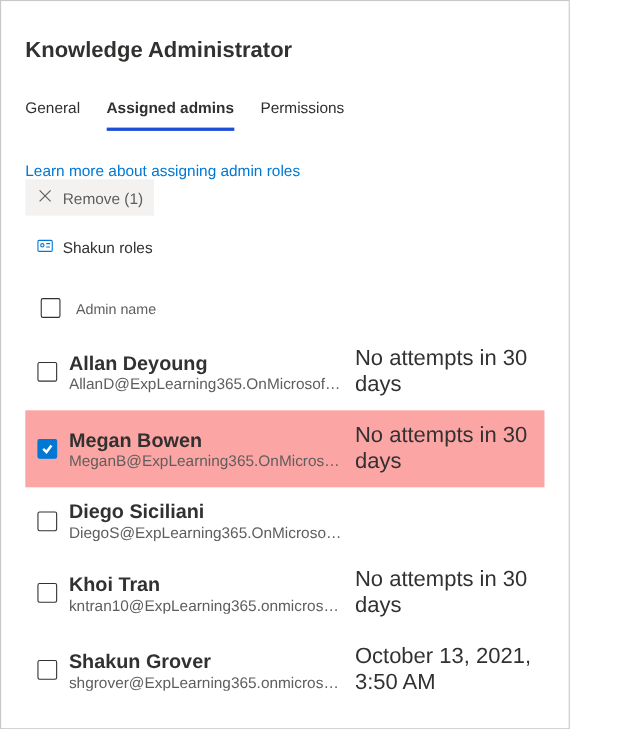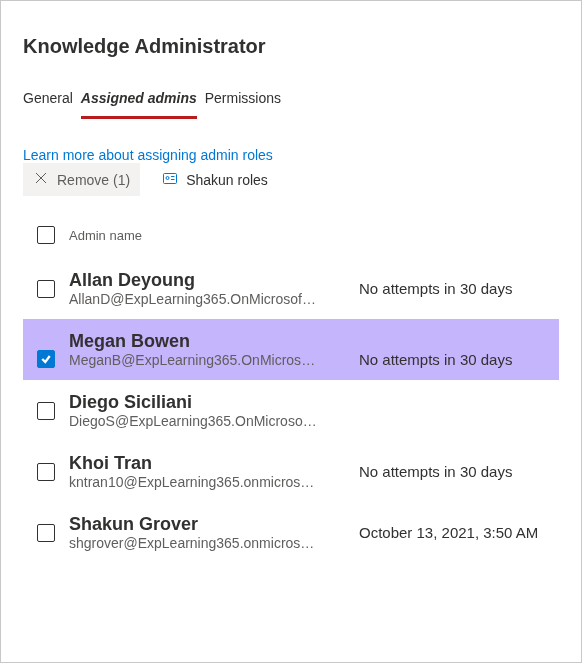--- a/index.html
+++ b/index.html
@@ -4,64 +4,64 @@
 <style>
   * { box-sizing: border-box; }
   body {
     margin: 0;
     font-family: "Segoe UI", -apple-system, sans-serif;
     font-size: 14px;
     color: #323130;
     background: #fff;
   }
   .panel {
-    width: 582px;
+    width: 518px;
     height: 663px;
     border: 1px solid #c8c8c8;
     padding: 28px 22px 0 22px;
     overflow: hidden;
   }
   .title {
     font-size: 20px;
     font-weight: 600;
     margin: 6px 0 32px 0;
   }
   .tabs {
     display: flex;
-    gap: 8px;
+    gap: 24px;
     border-bottom: none;
     margin-bottom: 28px;
   }
   .tab {
     padding: 0 0 10px 0;
     cursor: pointer;
     font-size: 14px;
     color: #323130;
   }
   .tab.active {
     font-weight: 600;
-    border-bottom: 3px solid #b91c1c;
-    font-style: italic;
+    border-bottom: 3px solid #1d4ed8;
   }
   .desc {
     line-height: 1.4;
     margin-bottom: 14px;
     color: #323130;
   }
   .link {
     color: #0078d4;
     text-decoration: none;
     cursor: pointer;
     display: inline-block;
   }
   .toolbar {
     display: flex;
     align-items: flex-start;
     gap: 12px;
     margin-bottom: 24px;
+    flex-direction: column;
   }
   .tb-btn {
     display: flex;
     align-items: center;
     gap: 8px;
     padding: 7px 10px;
     font-size: 14px;
     border: none;
     background: transparent;
     cursor: pointer;
@@ -85,24 +85,24 @@
   }
   .col-check { width: 46px; display:flex; justify-content:center; }
   .col-name  { flex: 1; padding-right: 10px; }
   .col-sign  { width: 200px; }
 
   .row {
     display: flex;
     align-items: center;
     padding: 12px 0;
   }
-  .row.selected { background: #c4b5fd; align-items: flex-end; }
+  .row.selected { background: #fca5a5; }
   .admin-name { font-weight: 600; font-size: 18px; }
   .admin-email { color: #605e5c; font-size: 14px; white-space: nowrap; overflow: hidden; text-overflow: ellipsis; max-width: 250px; }
-  .sign-text { color: #323130; font-size: 15px; }
+  .sign-text { color: #323130; font-size: 20px; }
 
   .checkbox {
     width: 18px; height: 18px;
     border: 1px solid #323130;
     border-radius: 2px;
     display:flex; align-items:center; justify-content:center;
     cursor:pointer;
     background:#fff;
   }
   .checkbox.checked {

